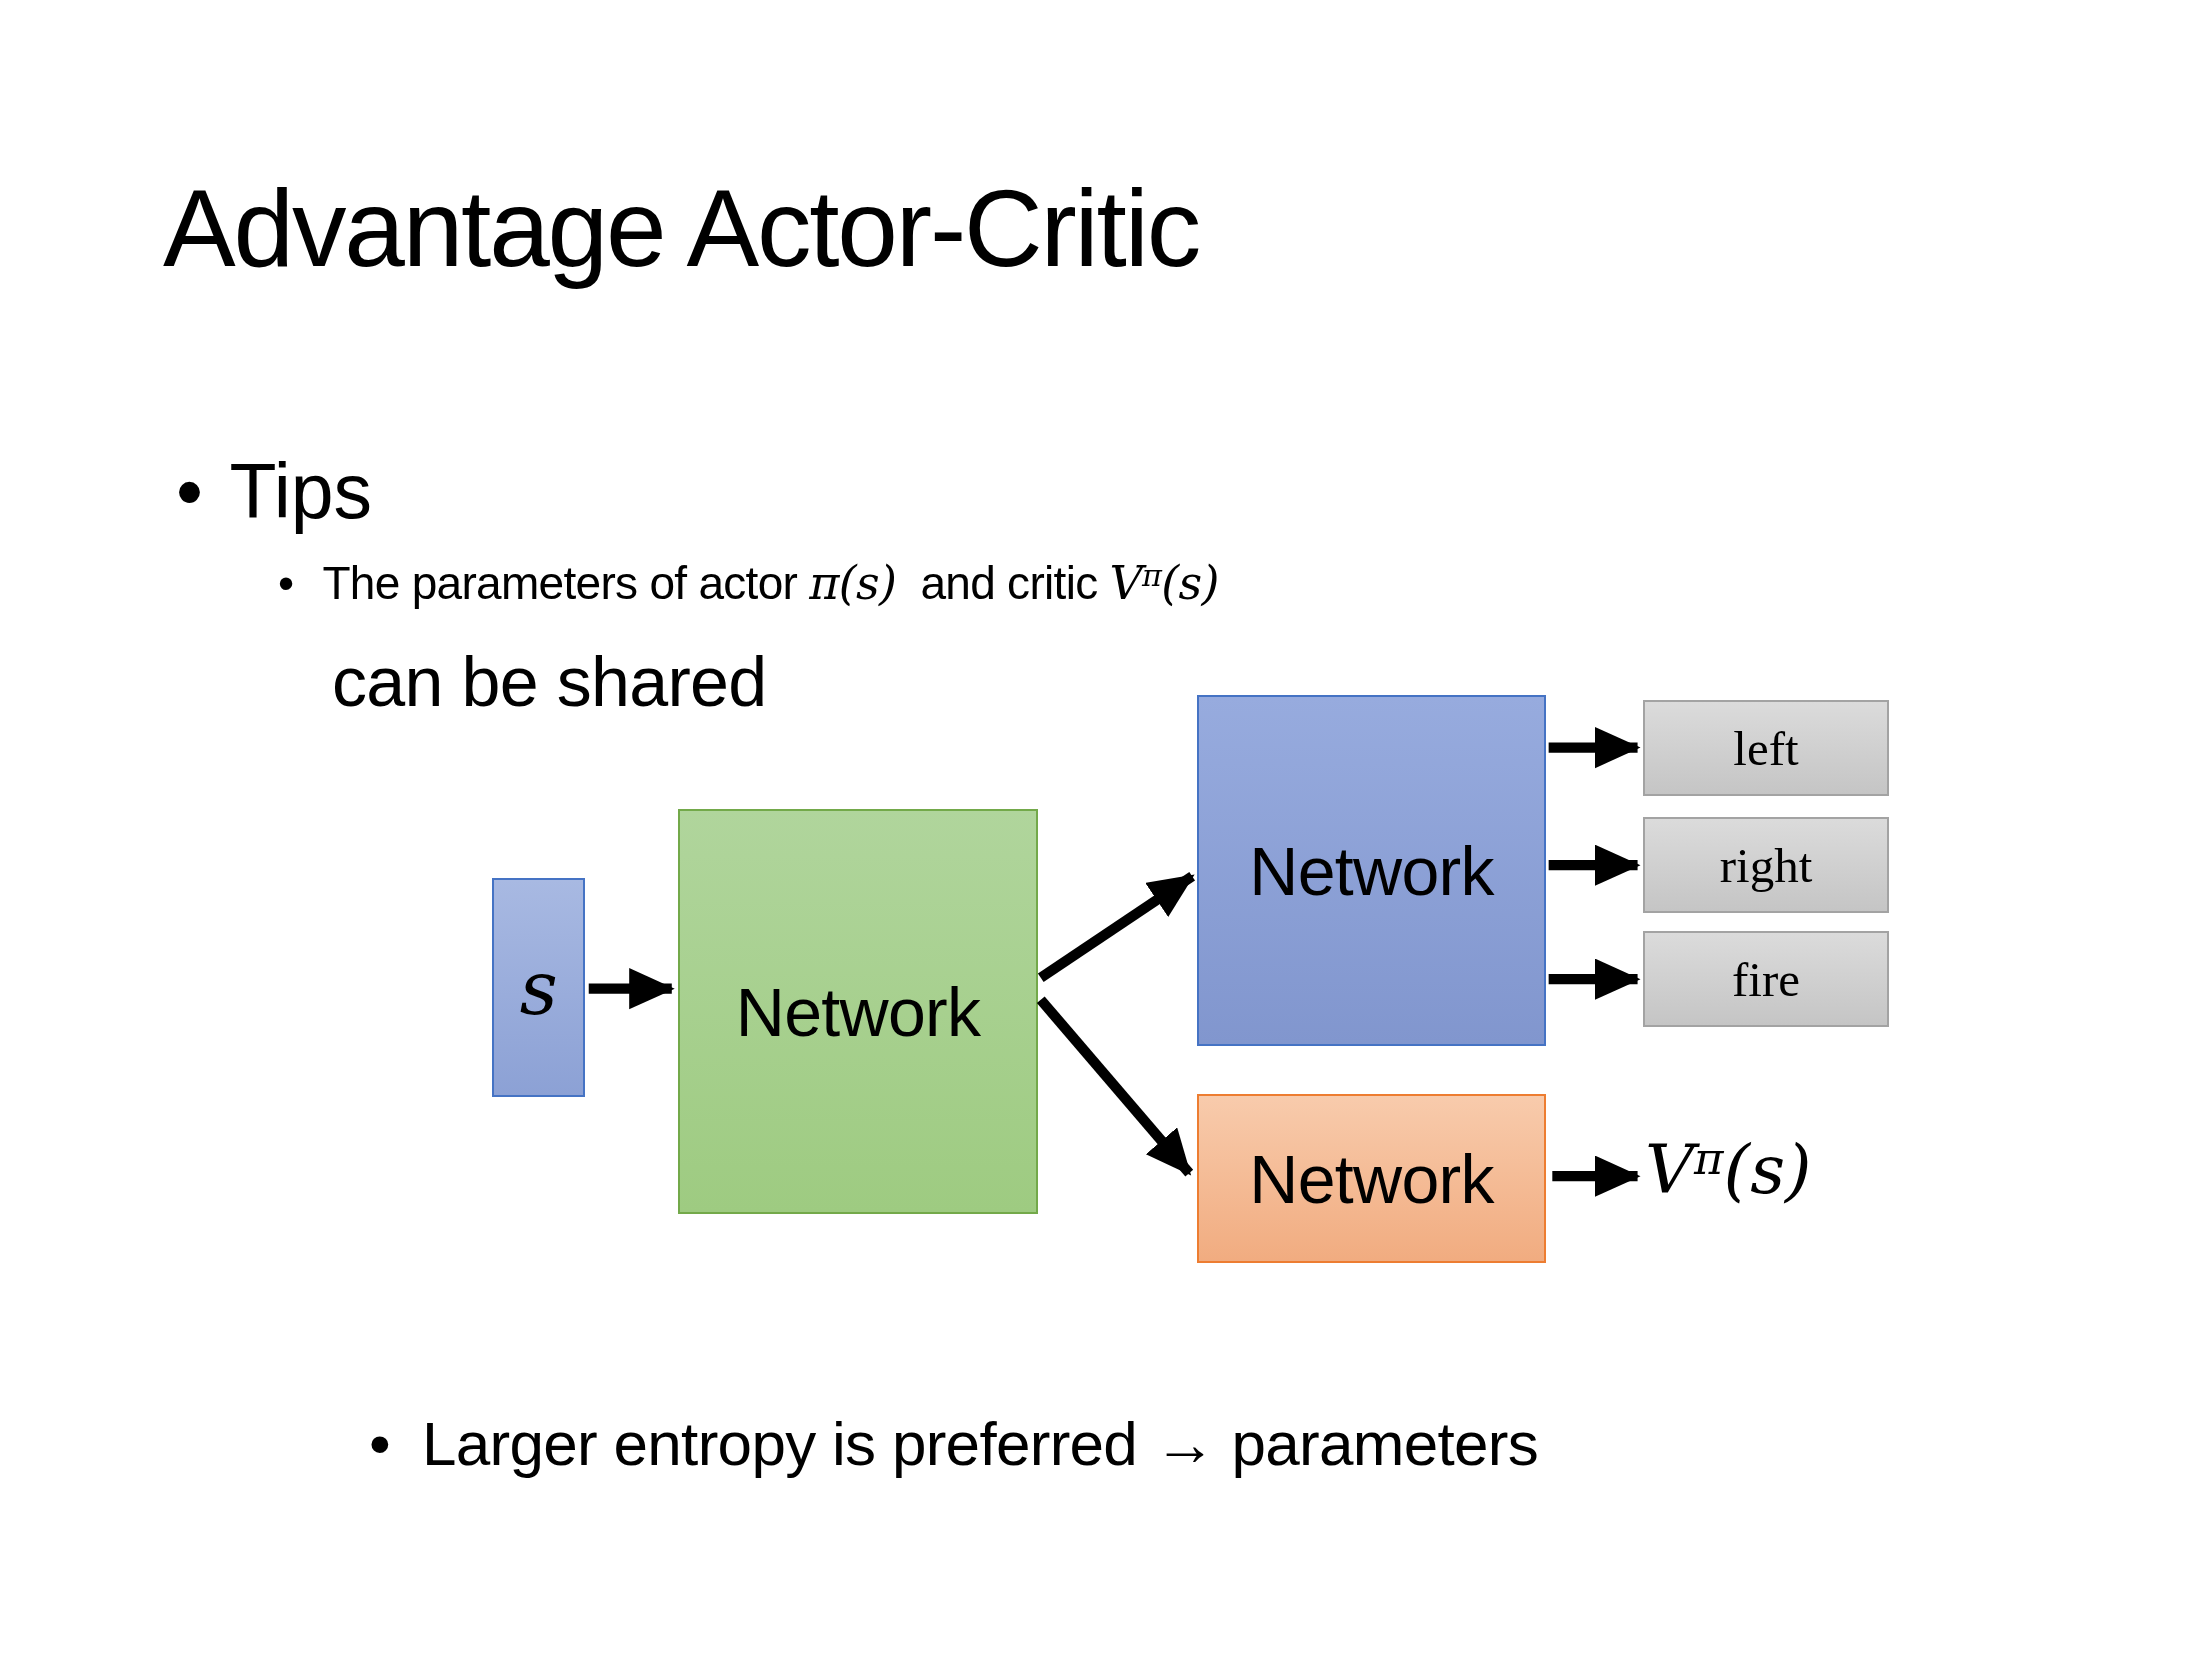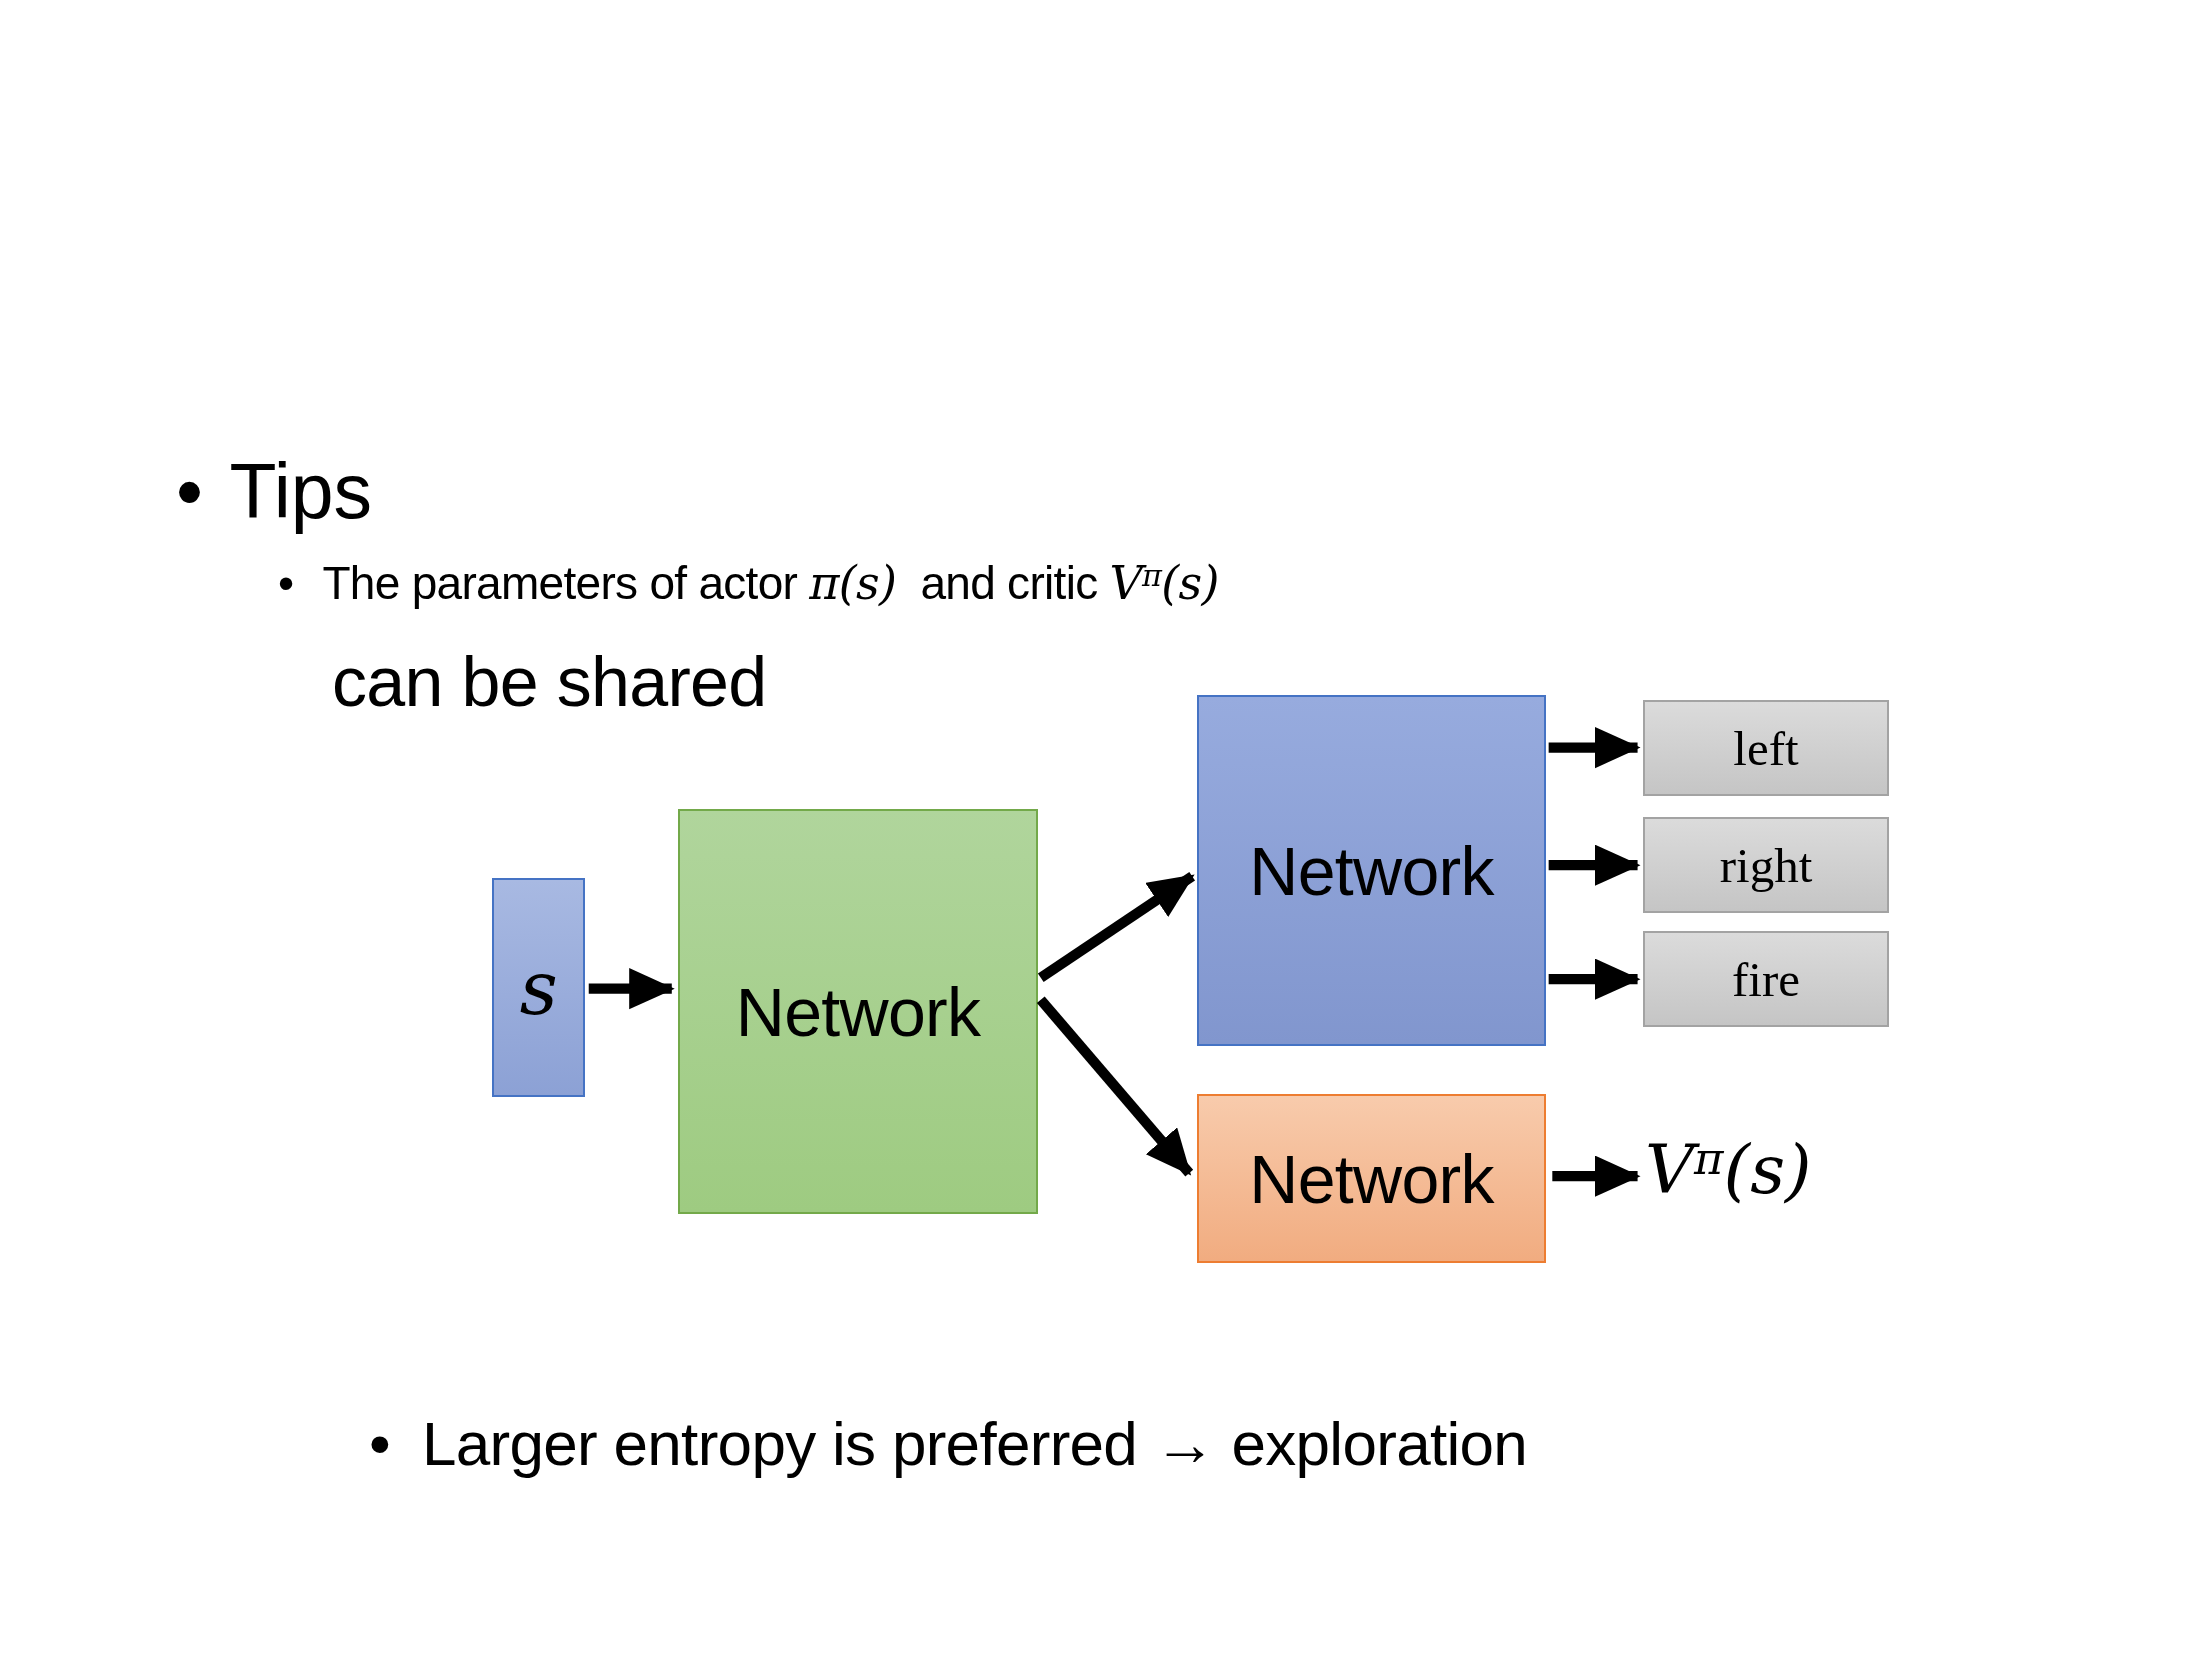--- a/index.html
+++ b/index.html
@@ -68,20 +68,21 @@
     position:absolute;left:0;top:0;width:2205px;height:1654px;
     pointer-events:none;
   }
   svg.arrows line{stroke:#000;stroke-width:14;}
 </style>
 </head>
 <body>
 
 <div class="slide">
 
+  <div class="abs title">Advantage Actor-Critic</div>
 
   <div class="abs bline l1"><span class="bdot">•</span><span>Tips</span></div>
 
   <div class="abs bline l2a"><span class="bdot">•</span><span>The parameters of actor </span><span class="mi">π(s)</span><span>  and critic </span><span class="mi">V</span><span class="mi sup">π</span><span class="mi">(s)</span></div>
 
   <div class="abs bline l2cont">can be shared</div>
 
   <div class="box state-box">
     <span class="lbl">s</span>
   </div>
@@ -119,16 +120,16 @@
     <line x1="801" y1="1345" x2="914" y2="1345" marker-end="url(#ah)"></line>
     <line x1="1416" y1="1330" x2="1622" y2="1192" marker-end="url(#ah)"></line>
     <line x1="1416" y1="1360" x2="1618" y2="1596" marker-end="url(#ah)"></line>
     <line x1="2107" y1="1017" x2="2228" y2="1017" marker-end="url(#ah)"></line>
     <line x1="2107" y1="1177" x2="2228" y2="1177" marker-end="url(#ah)"></line>
     <line x1="2107" y1="1332" x2="2228" y2="1332" marker-end="url(#ah)"></line>
     <line x1="2112" y1="1600" x2="2228" y2="1600" marker-end="url(#ah)"></line>
   </svg>
 
 
-  <div class="abs bline l3"><span class="bdot">•</span><span>Larger entropy is preferred → exploration</span></div>
+  <div class="abs bline l3"><span class="bdot">•</span><span>Larger entropy is preferred → parameters</span></div>
 
 </div>
 
 
 </body></html>

